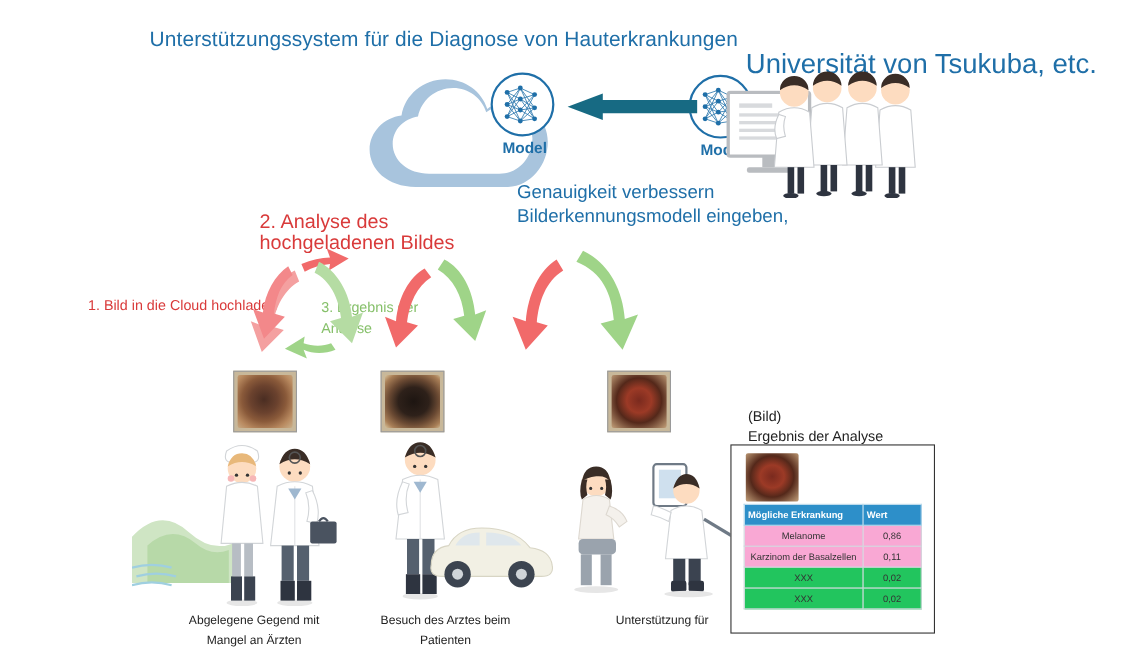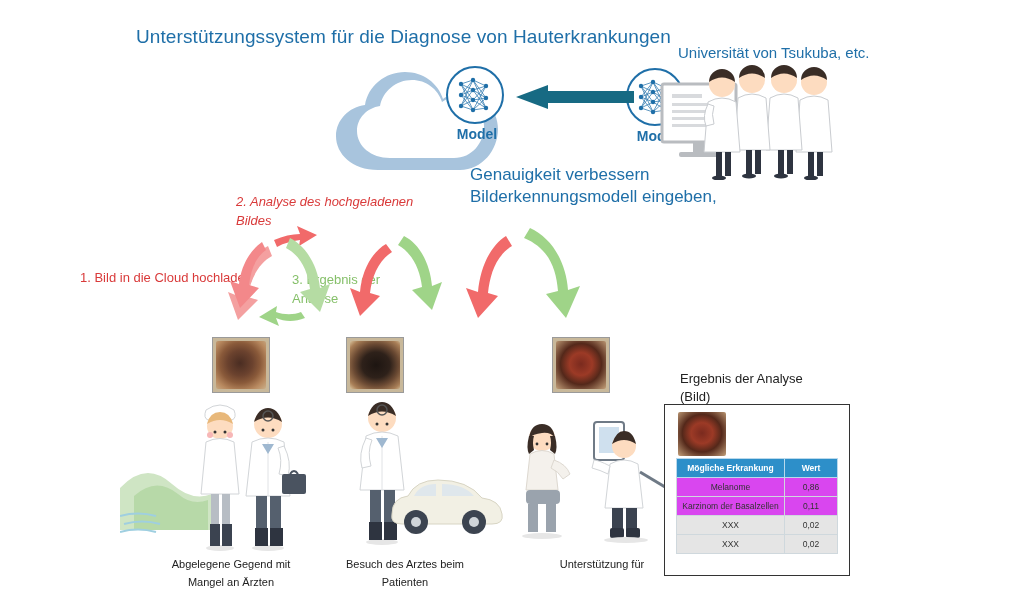--- a/index.html
+++ b/index.html
@@ -20,21 +20,21 @@
   
   #title {
     left: 136px; top: 26px;
     font-size: 19px;
     color: #1f6fa8;
     letter-spacing: 0.1px;
     white-space: nowrap;
   }
   #univ-label {
     left: 678px; top: 44px;
-    font-size: 15px;
+    font-size: 25px;
     color: #1f6fa8;
     white-space: nowrap;
   }
   #model-feedback {
     left: 470px; top: 164px;
     font-size: 17px;
     color: #1f6fa8;
     line-height: 22px;
     white-space: nowrap;
   }
@@ -65,25 +65,24 @@
 
   
   #monitor { left: 660px; top: 82px; width: 92px; height: 88px; }
 
   
   #doctors-group { left: 702px; top: 62px; width: 134px; height: 118px; }
 
   
   #step2-label {
     left: 236px; top: 192px;
-    font-size: 13px;
+    font-size: 18px;
     color: #d93a3a;
     line-height: 19px;
     width: 210px;
-    font-style: italic;
   }
   #step1-label {
     left: 80px; top: 270px;
     font-size: 13px;
     color: #d93a3a;
     white-space: nowrap;
   }
   #step3-label {
     left: 292px; top: 270px;
     font-size: 13px;
@@ -155,32 +154,32 @@
     width: 162px;
     border-collapse: collapse;
     font-size: 8.5px;
   }
   #result-table th {
     background: #2d8fc9;
     color: #fff;
     font-weight: bold;
     border: 1px solid #b9d9ec;
     padding: 4px 3px;
-    text-align: center;
+    text-align: left;
     font-size: 8.5px;
   }
   #result-table td {
     border: 1px solid #cfd8dd;
     padding: 4px 3px;
     text-align: center;
     color: #333;
     font-size: 8.5px;
-    background: #d946ef;
-  }
-  #result-table tr.alt td { background: #e5e5e5; }
+    background: #f9a8d4;
+  }
+  #result-table tr.alt td { background: #22c55e; }
   #result-table td.val { width: 46px; }
 
   
   #arrows-layer { left: 0; top: 0; width: 1024px; height: 608px; pointer-events: none; }
 
   
   #scene1 { left: 120px; top: 392px; width: 220px; height: 160px; }
   #scene2 { left: 318px; top: 392px; width: 200px; height: 160px; }
   #scene3 { left: 508px; top: 402px; width: 180px; height: 150px; }
 </style>
@@ -520,22 +519,22 @@
 </div>
 <div class="abs scene-caption" id="caption2">
   <div>Besuch des Arztes beim</div>
   <div>Patienten</div>
 </div>
 <div class="abs scene-caption" id="caption3">
   <div>Unterstützung für</div>
 </div>
 
 <div class="abs" id="result-title">
+  <div>(Bild)</div>
   <div>Ergebnis der Analyse</div>
-  <div>(Bild)</div>
 </div>
 <div class="abs" id="result-box"></div>
 <div class="abs skin-img lesion-c2" id="result-skin"></div>
 
 <table class="abs" id="result-table">
   <thead>
     <tr>
       <th>Mögliche Erkrankung</th>
       <th class="val">Wert</th>
     </tr>

